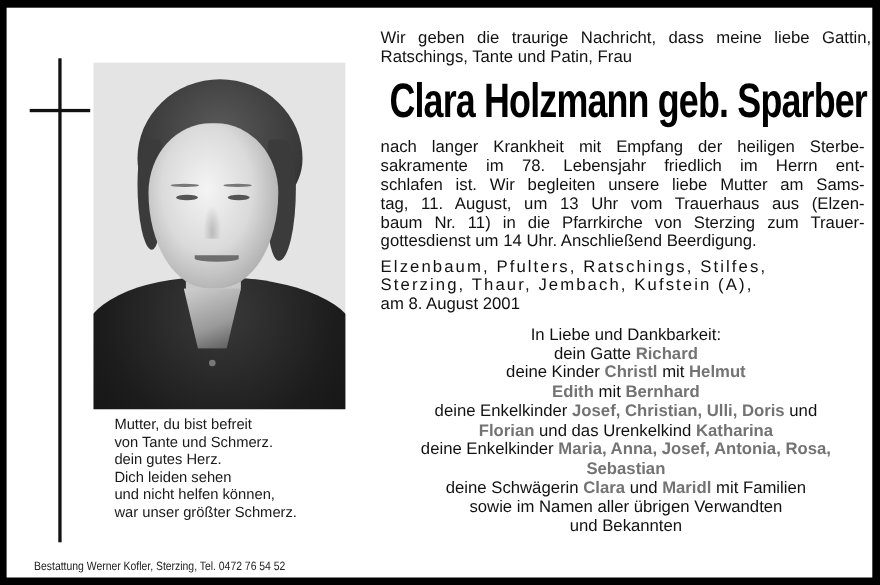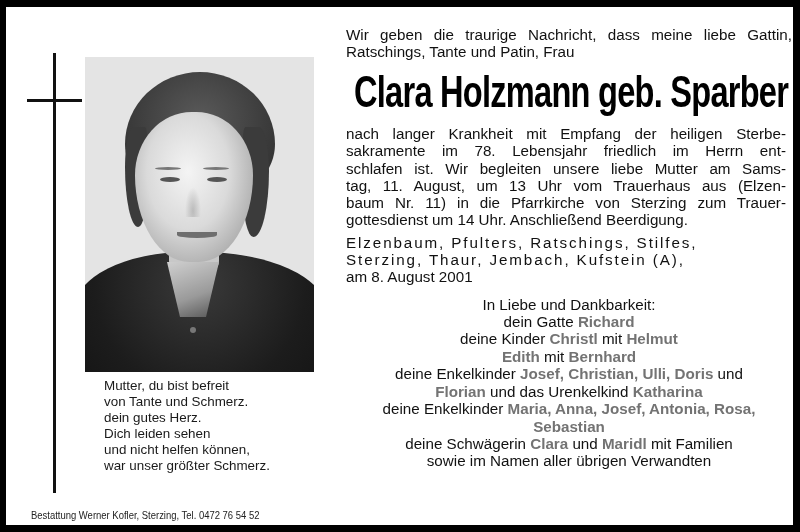--- a/index.html
+++ b/index.html
@@ -191,15 +191,16 @@
       <div>In Liebe und Dankbarkeit:</div>
       <div><span>dein Gatte </span><b>Richard</b></div>
       <div><span>deine Kinder </span><b>Christl</b><span> mit </span><b>Helmut</b></div>
       <div><b>Edith</b><span> mit </span><b>Bernhard</b></div>
       <div><span>deine Enkelkinder </span><b>Josef, Christian, Ulli, Doris</b><span> und</span></div>
       <div><b>Florian</b><span> und das Urenkelkind </span><b>Katharina</b></div>
       <div><span>deine Enkelkinder </span><b>Maria, Anna, Josef, Antonia, Rosa,</b></div>
       <div><b>Sebastian</b></div>
       <div><span>deine Schwägerin </span><b>Clara</b><span> und </span><b>Maridl</b><span> mit Familien</span></div>
       <div>sowie im Namen aller übrigen Verwandten</div>
+      <div>und Bekannten</div>
     </div>
   </div>
 </div>
 
 </body></html>

